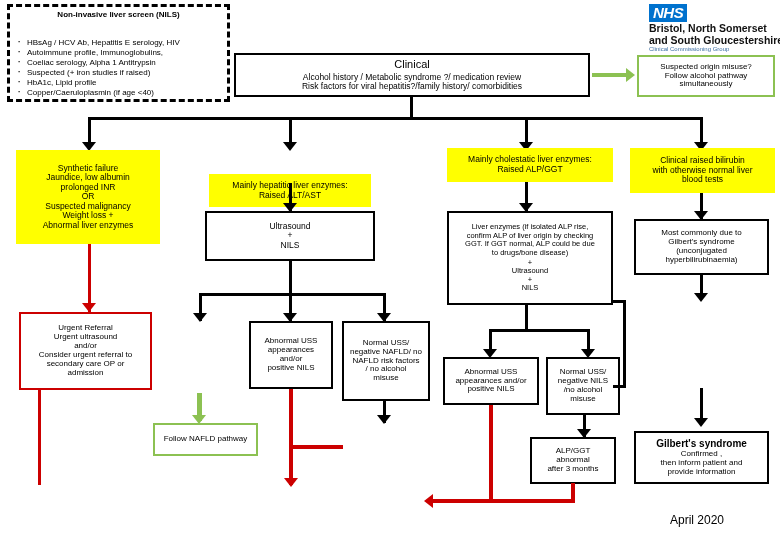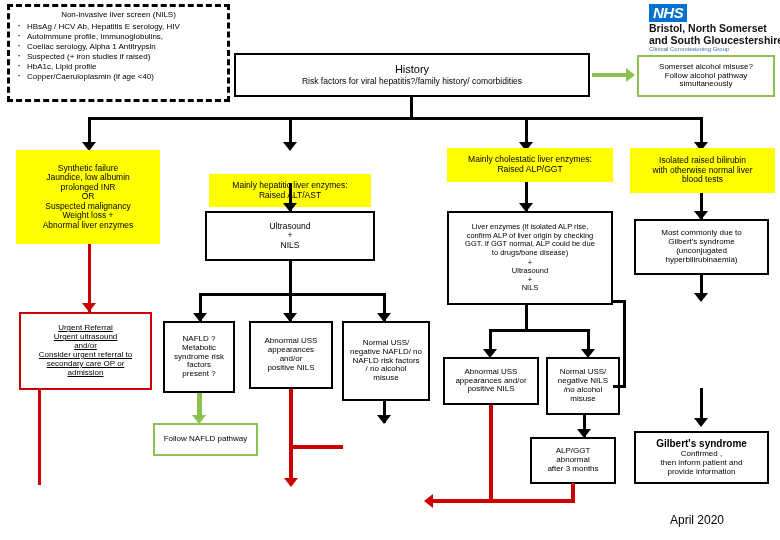--- a/index.html
+++ b/index.html
@@ -61,21 +61,21 @@
   .ar-red.arw-down{border-left-color:transparent;border-right-color:transparent;border-top-color:#cc0000;}
   .ar-red.arw-left{border-top-color:transparent;border-bottom-color:transparent;border-right-color:#cc0000;}
   .ar-grn.arw-down{border-left-color:transparent;border-right-color:transparent;border-top-color:#8cc152;}
   .ar-grn.arw-right{border-top-color:transparent;border-bottom-color:transparent;border-left-color:#8cc152;}
 
   
   #nils{
     position:absolute;
     padding:3px 5px 3px 5px;
   }
-  #nils .hd{font-size:8px;text-align:center;font-weight:normal;margin-bottom:3px;white-space:nowrap;}
+  #nils .hd{font-size:8px;text-align:center;font-weight:bold;margin-bottom:19px;white-space:nowrap;}
   #nils ul{margin:0;padding:0 0 0 12px;list-style:none;}
   #nils li{font-size:8px;line-height:1.26;position:relative;white-space:nowrap;}
   #nils li:before{content:"·";position:absolute;left:-9px;top:-1px;font-weight:bold;}
 
   #date{position:absolute;font-size:12px;}
 </style>
 </head>
 <body>
 
 <div id="stage">
@@ -94,29 +94,30 @@
       <li>HBsAg / HCV Ab, Hepatitis E serology, HIV</li>
       <li>Autoimmune profile, Immunoglobulins,</li>
       <li style="list-style:none;">Coeliac serology,  Alpha 1 Antitrypsin</li>
       <li>Suspected (+ iron studies if raised)</li>
       <li>HbA1c, Lipid profile</li>
       <li>Copper/Caeruloplasmin (if age &lt;40)</li>
     </ul>
   </div>
 
   <div class="box b-black" style="left:234px;top:53px;width:356px;height:44px;font-size:8.5px;">
-    <span class="t" style="font-size:11px;margin-bottom:2px;">History</span>
+    <span class="t" style="font-size:11px;margin-bottom:2px;">Clinical</span>
+    <span class="t">Alcohol history / Metabolic syndrome ?/ medication review</span>
     <span class="t">Risk factors for viral hepatitis?/family history/ comorbidities</span>
   </div>
 
   <div class="ln ln-h ln-green" style="left:592px;top:73px;width:36px;height:4px;"></div>
   <div class="arw arw-right ar-grn" style="left:626px;top:68px;"></div>
 
   <div class="box b-green" style="left:637px;top:55px;width:138px;height:42px;font-size:8px;">
-    <span class="t">Somerset alcohol misuse?</span>
+    <span class="t">Suspected origin misuse?</span>
     <span class="t">Follow alcohol pathway</span>
     <span class="t">simultaneously</span>
   </div>
 
   <div class="ln ln-v" style="left:410px;top:97px;height:20px;"></div>
   <div class="ln ln-h" style="left:88px;top:117px;width:612px;"></div>
 
   <div class="ln ln-v" style="left:88px;top:117px;height:29px;"></div>
   <div class="arw arw-down" style="left:82px;top:142px;"></div>
 
@@ -143,29 +144,29 @@
     <span class="t">Mainly hepatitic liver enzymes:</span>
     <span class="t">Raised ALT/AST</span>
   </div>
 
   <div class="box b-yellow" style="left:447px;top:148px;width:166px;height:34px;font-size:8.5px;">
     <span class="t">Mainly cholestatic liver enzymes:</span>
     <span class="t">Raised ALP/GGT</span>
   </div>
 
   <div class="box b-yellow" style="left:630px;top:148px;width:145px;height:45px;font-size:8.5px;">
-    <span class="t">Isolated raised bilirubin</span>
+    <span class="t">Clinical raised bilirubin</span>
     <span class="t">with otherwise normal liver</span>
     <span class="t">blood tests</span>
   </div>
 
   <div class="ln ln-v ln-red" style="left:88px;top:244px;height:68px;"></div>
   <div class="arw arw-down ar-red" style="left:82px;top:303px;"></div>
 
-  <div class="box b-red" style="left:19px;top:312px;width:133px;height:78px;font-size:8px;text-decoration:underline;">
+  <div class="box b-red" style="left:19px;top:312px;width:133px;height:78px;font-size:8px;">
     <span class="t">Urgent Referral</span>
     <span class="t">Urgent ultrasound</span>
     <span class="t">and/or</span>
     <span class="t">Consider urgent referral to</span>
     <span class="t">secondary care OP or</span>
     <span class="t">admission</span>
   </div>
 
   <div class="ln ln-v ln-red" style="left:38px;top:390px;height:95px;"></div>
 
@@ -183,27 +184,20 @@
 
   <div class="ln ln-v" style="left:199px;top:293px;height:28px;"></div>
   <div class="arw arw-down" style="left:193px;top:313px;"></div>
 
   <div class="ln ln-v" style="left:289px;top:293px;height:28px;"></div>
   <div class="arw arw-down" style="left:283px;top:313px;"></div>
 
   <div class="ln ln-v" style="left:383px;top:293px;height:28px;"></div>
   <div class="arw arw-down" style="left:377px;top:313px;"></div>
 
-  <div class="box b-black" style="left:163px;top:321px;width:72px;height:72px;font-size:8px;">
-    <span class="t">NAFLD ?</span>
-    <span class="t">Metabolic</span>
-    <span class="t">syndrome risk</span>
-    <span class="t">factors</span>
-    <span class="t">present ?</span>
-  </div>
 
   <div class="box b-black" style="left:249px;top:321px;width:84px;height:68px;font-size:8px;">
     <span class="t">Abnormal USS</span>
     <span class="t">appearances</span>
     <span class="t">and/or</span>
     <span class="t">positive NILS</span>
   </div>
 
   <div class="box b-black" style="left:342px;top:321px;width:88px;height:80px;font-size:8px;">
     <span class="t">Normal USS/</span>

